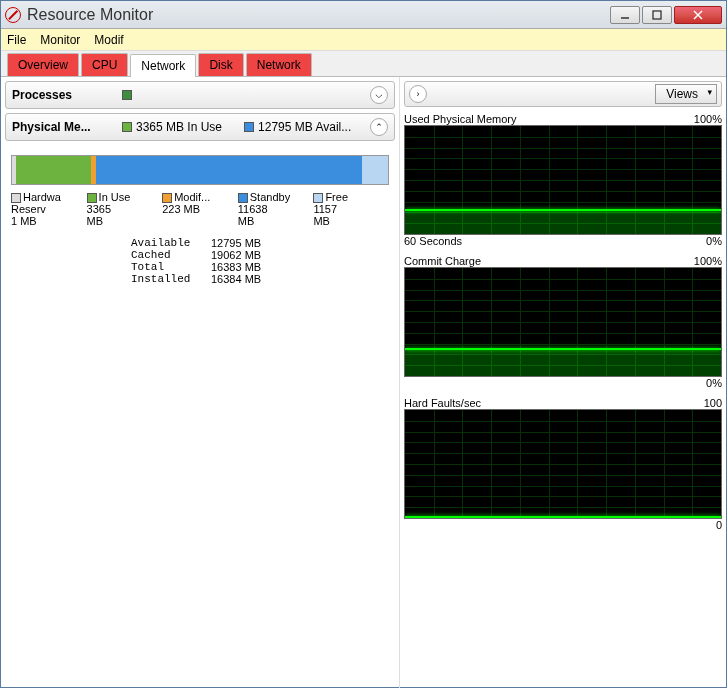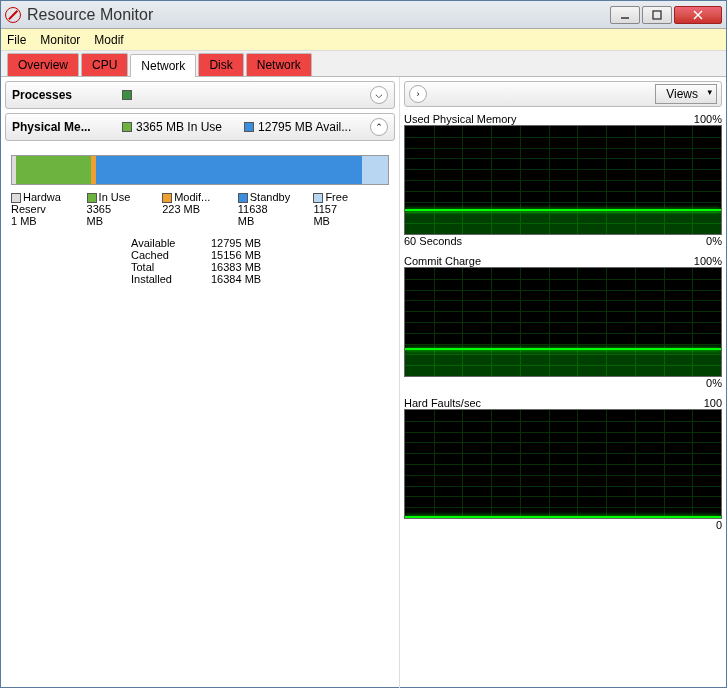--- a/index.html
+++ b/index.html
@@ -30,21 +30,21 @@
 .membar-wrap { padding: 10px 6px; }
 .membar { height: 30px; width: 100%; display: flex; border: 1px solid #999; }
 .seg { height: 100%; }
 .legend { display: flex; font-size: 11px; margin-top: 6px; }
 .legend .col { flex: 1; }
 .legend .sw { display: inline-block; width: 10px; height: 10px; border: 1px solid #555; vertical-align: middle; margin-right: 2px; }
 .legend .lbl { display: block; white-space: nowrap; overflow: hidden; text-overflow: ellipsis; }
 .legend .val { display: block; }
 .stats { margin: 10px 0 0 120px; font-size: 11px; }
 .stats .row { display: flex; }
-.stats .k { width: 80px; }
+.stats .k { width: 80px; font-family: Liberation Mono, monospace; }
 .rightpane .toolbar { height: 26px; display: flex; align-items: center; border: 1px solid #bbb; border-radius: 3px; background: linear-gradient(#fdfdfd,#e9e9e9); padding: 0 4px; margin-bottom: 6px; }
 .rightpane .toolbar .spacer { flex: 1; }
 .viewsbtn { height: 20px; border: 1px solid #999; background: linear-gradient(#fdfdfd,#e4e4e4); font-size: 12px; padding: 0 18px 0 10px; cursor: pointer; position: relative; }
 .viewsbtn::after { content: "▾"; position: absolute; right: 4px; top: 2px; font-size: 9px; }
 .chartblock { margin-bottom: 8px; }
 .chartblock .labels { display: flex; justify-content: space-between; font-size: 11px; }
 .chartblock .plot { height: 110px; background: #000; border: 1px solid #666; position: relative; overflow: hidden; }
 .chartblock .plot .grid { position: absolute; inset: 0; }
 .chartblock .plot .gline-h { position: absolute; left: 0; right: 0; height: 1px; background: #063006; }
 .chartblock .plot .gline-v { position: absolute; top: 0; bottom: 0; width: 1px; background: #063006; }
@@ -148,21 +148,21 @@
               <span class="val">MB</span>
             </div>
           </div>
         <div class="stats">
           <div class="row">
               <span class="k">Available</span>
               <span>12795 MB</span>
             </div>
           <div class="row">
               <span class="k">Cached</span>
-              <span>15156 MB</span>
+              <span>19062 MB</span>
             </div>
           <div class="row">
               <span class="k">Total</span>
               <span>16383 MB</span>
             </div>
           <div class="row">
               <span class="k">Installed</span>
               <span>16384 MB</span>
             </div>
         </div>

